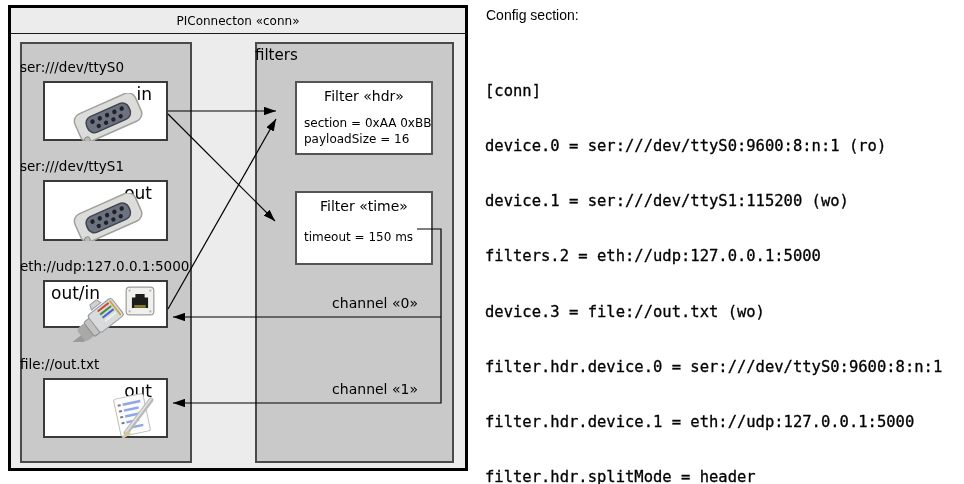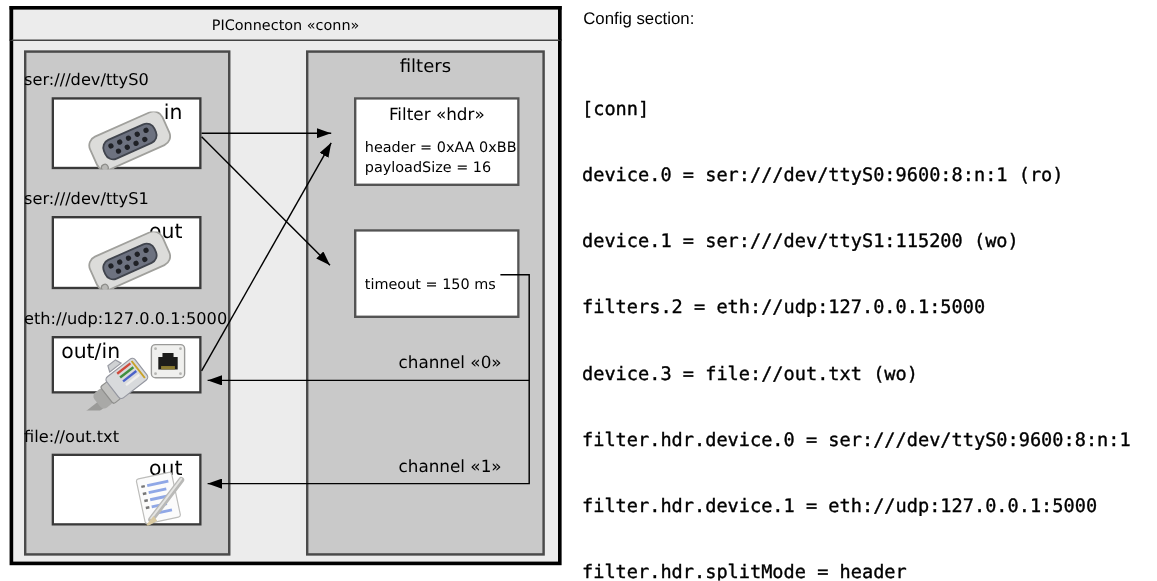--- a/index.html
+++ b/index.html
@@ -10,21 +10,21 @@
   
   .frame{left:8px;top:5px;width:460px;height:466px;border:3px solid #000;background:#ececec;}
   .frame-title{left:8px;top:5px;width:460px;height:29px;line-height:27px;text-align:center;
                font-size:12px;border-bottom:1px solid #1a1a1a;border-top:3px solid #000;
                border-left:3px solid #000;border-right:3px solid #000;background:#ececec;}
 
   
   .panel{background:#c9c9c9;border:2px solid #4a4a4a;}
   .devices-panel{left:20px;top:42px;width:172px;height:421px;}
   .filters-panel{left:255px;top:42px;width:199px;height:421px;}
-  .filters-label{left:255px;top:46px;width:199px;text-align:center;font-size:15px;}
+  .filters-label{left:255px;top:46px;width:199px;font-size:15px;}
 
   
   .dev-label{left:20px;width:172px;text-align:left;font-size:13.5px;white-space:nowrap;}
   .lbl1{top:59px}.lbl2{top:158px}.lbl3{top:258px}.lbl4{top:356px}
   .dev-box{left:43px;width:125px;background:#fff;border:2px solid #3a3a3a;}
   .box1{top:81px;height:60px}.box2{top:180px;height:61px}
   .box3{top:280px;height:48px}.box4{top:378px;height:60px}
   .dev-dir{position:absolute;top:1px;left:0;width:100%;text-align:right;font-size:17px;}
   .shift-left{transform:translateX(-14px);}
   .dir-eth{width:auto;left:6px;text-align:left;}
@@ -156,26 +156,27 @@
       <line x1="23" y1="41" x2="48" y2="8" stroke="#b9b9b7" stroke-width="5" stroke-linecap="round"></line>
       <line x1="23" y1="40" x2="48" y2="7" stroke="#e4e4e2" stroke-width="1.6" stroke-linecap="round"></line>
       <polygon points="16,49 25,38 28,42" fill="#d9c9a0"></polygon>
       <polygon points="16,49 19,45.5 21,47.5" fill="#3a3a38"></polygon>
     </svg>
   </div>
 
   <div class="abs filter-box fbox-hdr">
     <div class="filter-title">Filter «hdr»</div>
     <div class="filter-attrs attrs-hdr">
-      <div>header = 0xAA 0xBB</div>
+      <div>section = 0xAA 0xBB</div>
       <div>payloadSize = 16</div>
     </div>
   </div>
 
   <div class="abs filter-box fbox-time">
+    <div class="filter-title">Filter «time»</div>
     <div class="filter-attrs attrs-time">
       <div>timeout = 150 ms</div>
     </div>
   </div>
 
   <div class="abs chan-label chan0">channel «0»</div>
   <div class="abs chan-label chan1">channel «1»</div>
 
   <svg class="overlay">
     <defs>

